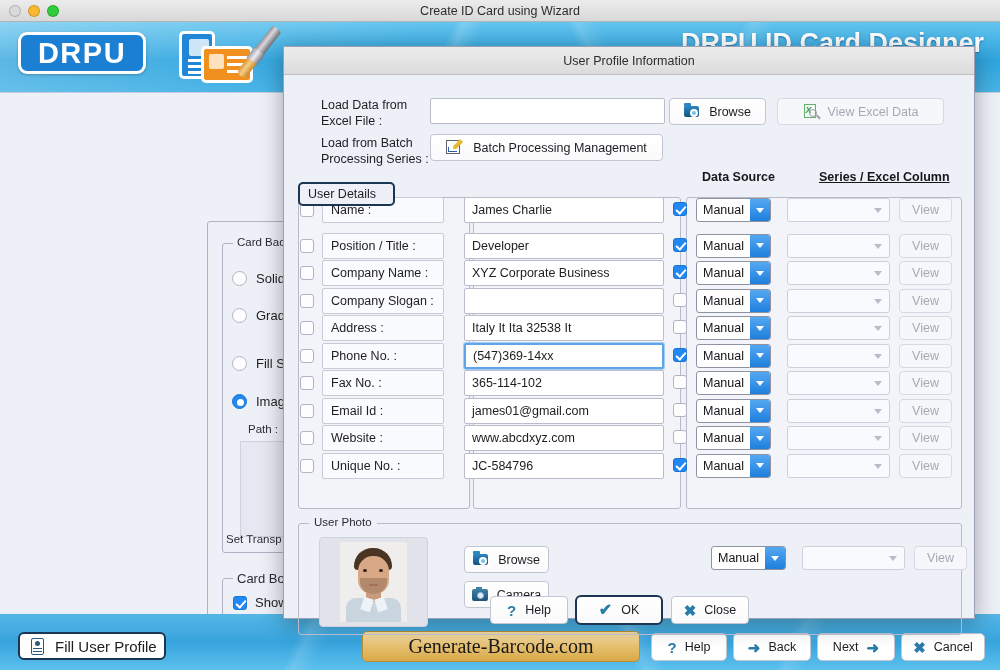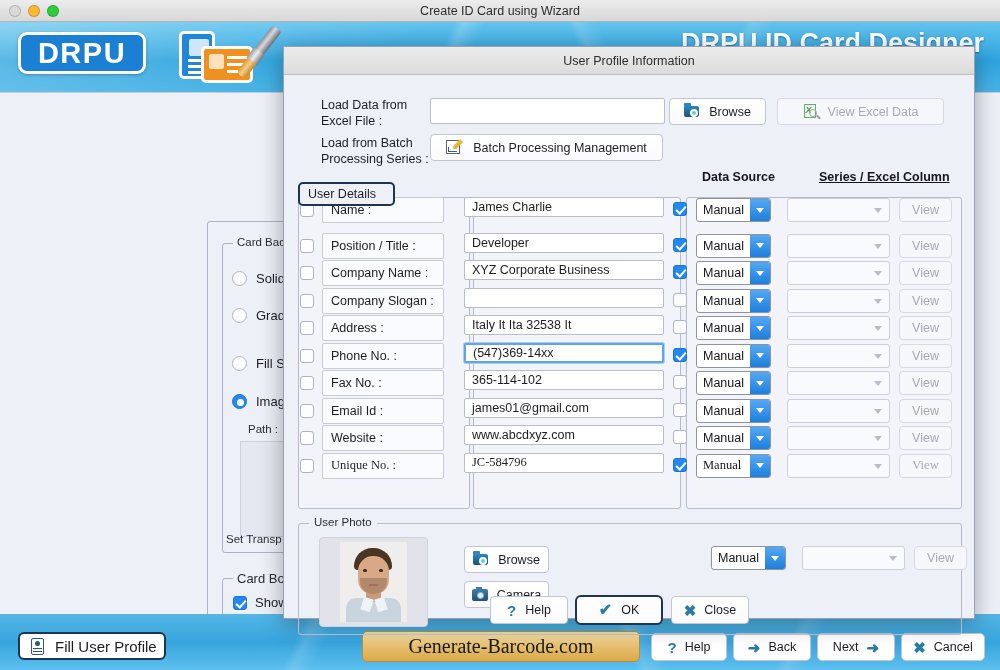--- a/index.html
+++ b/index.html
@@ -283,21 +283,21 @@
   .field-row { position: absolute; left: 0; right: 0; height: 27px; }
 
   .f-check { position: absolute; left: 16px; top: 6px; }
   .f-labelbox {
     position: absolute; left: 38px; top: 0; width: 122px; height: 26px;
     background: #fafbfe; border: 1px solid #c7cad7; border-radius: 2px;
     display: flex; align-items: center; padding-left: 8px;
     font-size: 12.5px; color: #1d1d22;
   }
   .f-valuebox {
-    position: absolute; left: 180px; top: 0; width: 200px; height: 20px;
+    position: absolute; left: 180px; top: 0; width: 200px; height: 26px;
     background: #ffffff; border: 1px solid #b8bccb; border-radius: 2px;
     display: flex; align-items: center; padding-left: 7px;
     font-size: 12.5px; color: #1d1d22; overflow: hidden; white-space: nowrap;
   }
   .f-valuebox.focused {
     border: 2px solid #5fa4e8; box-shadow: 0 0 0 1px #a8cdf2;
   }
   .f-enable { position: absolute; left: 389px; top: 5px; }
 
   .f-select {
@@ -702,21 +702,21 @@
             <span class="chk f-enable"></span>
             <div class="f-select">
               <span>Manual</span>
               <span class="arrowbox"></span>
             </div>
             <div class="f-combo"></div>
             <div class="f-view">
               <span>View</span>
             </div>
           </div>
-          <div class="field-row" style="top: 377.5px; font-family: Liberation Serif, serif;">
+          <div class="field-row" style="top: 377.5px;">
             <span class="chk f-check"></span>
             <div class="f-labelbox">
               <span>Unique No. :</span>
             </div>
             <div class="f-valuebox">
               <span>JC-584796</span>
             </div>
             <span class="chk f-enable on"></span>
             <div class="f-select">
               <span>Manual</span>

